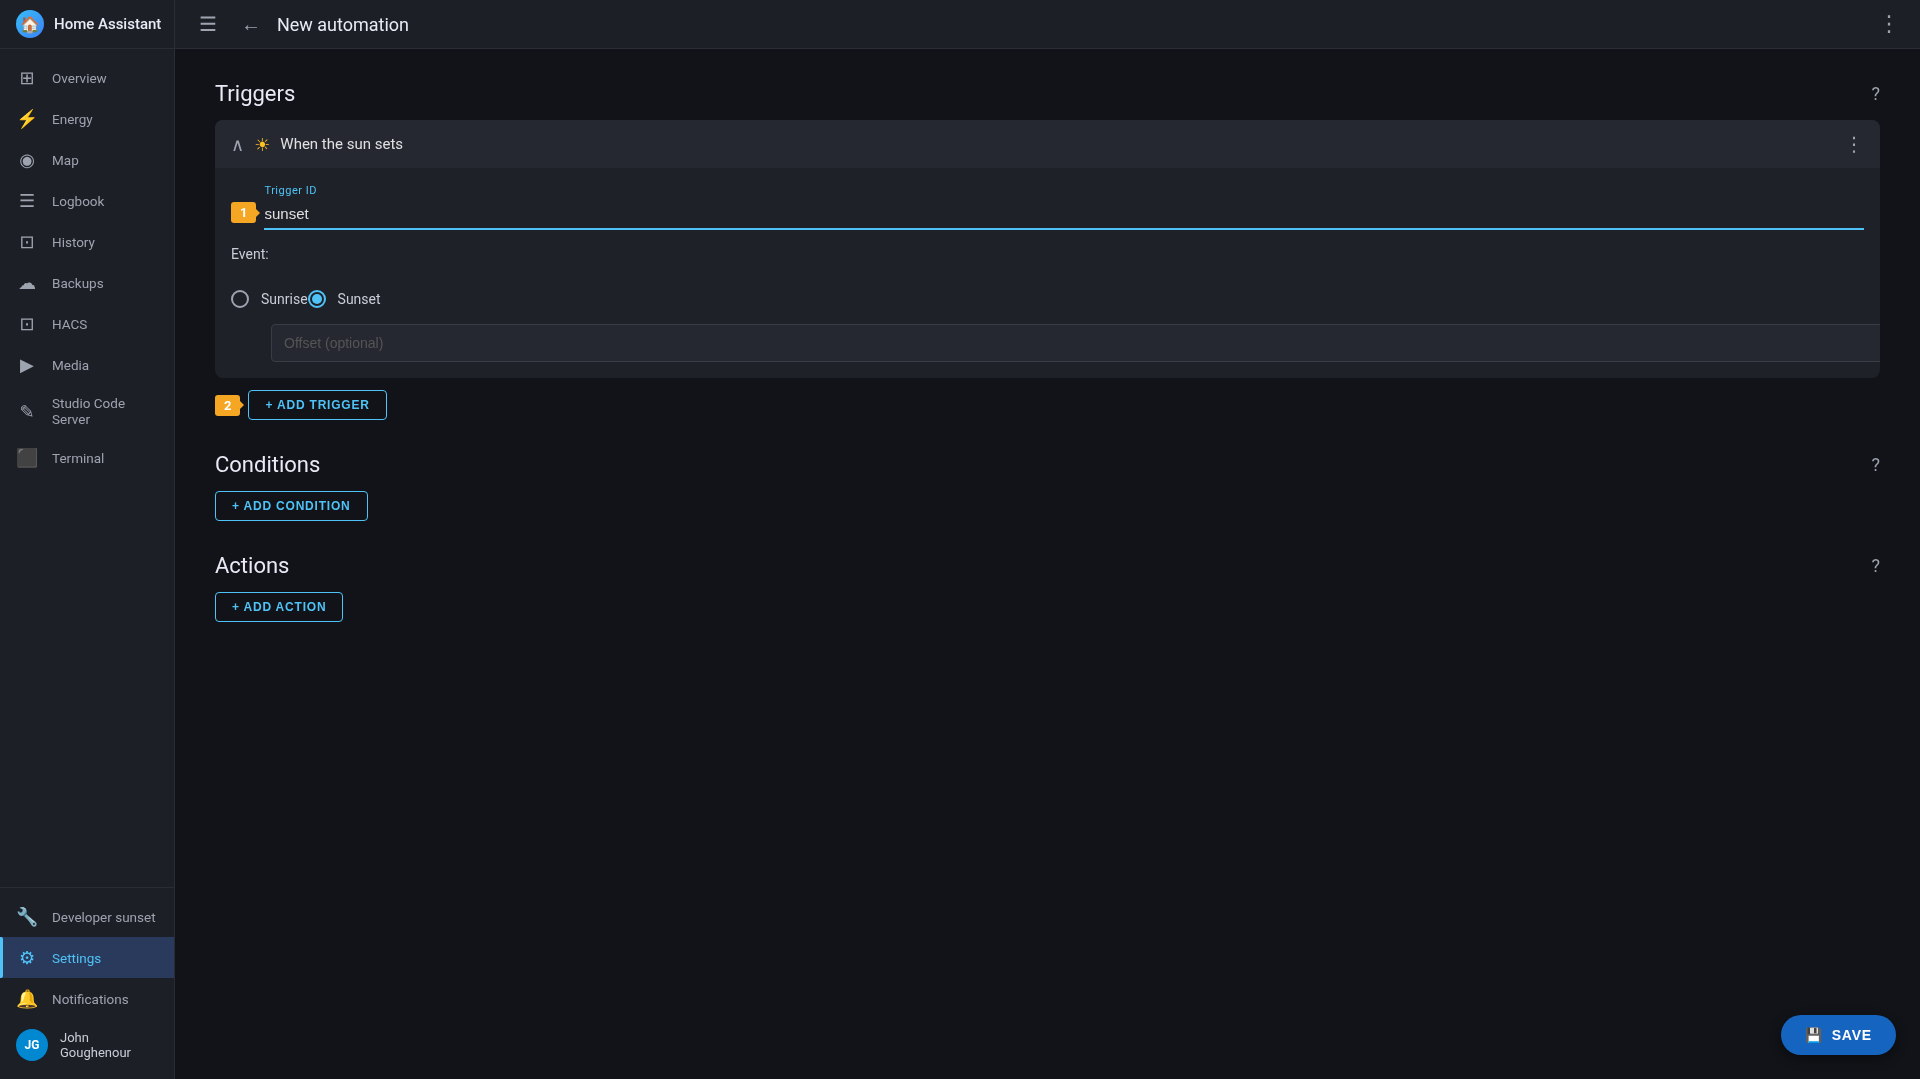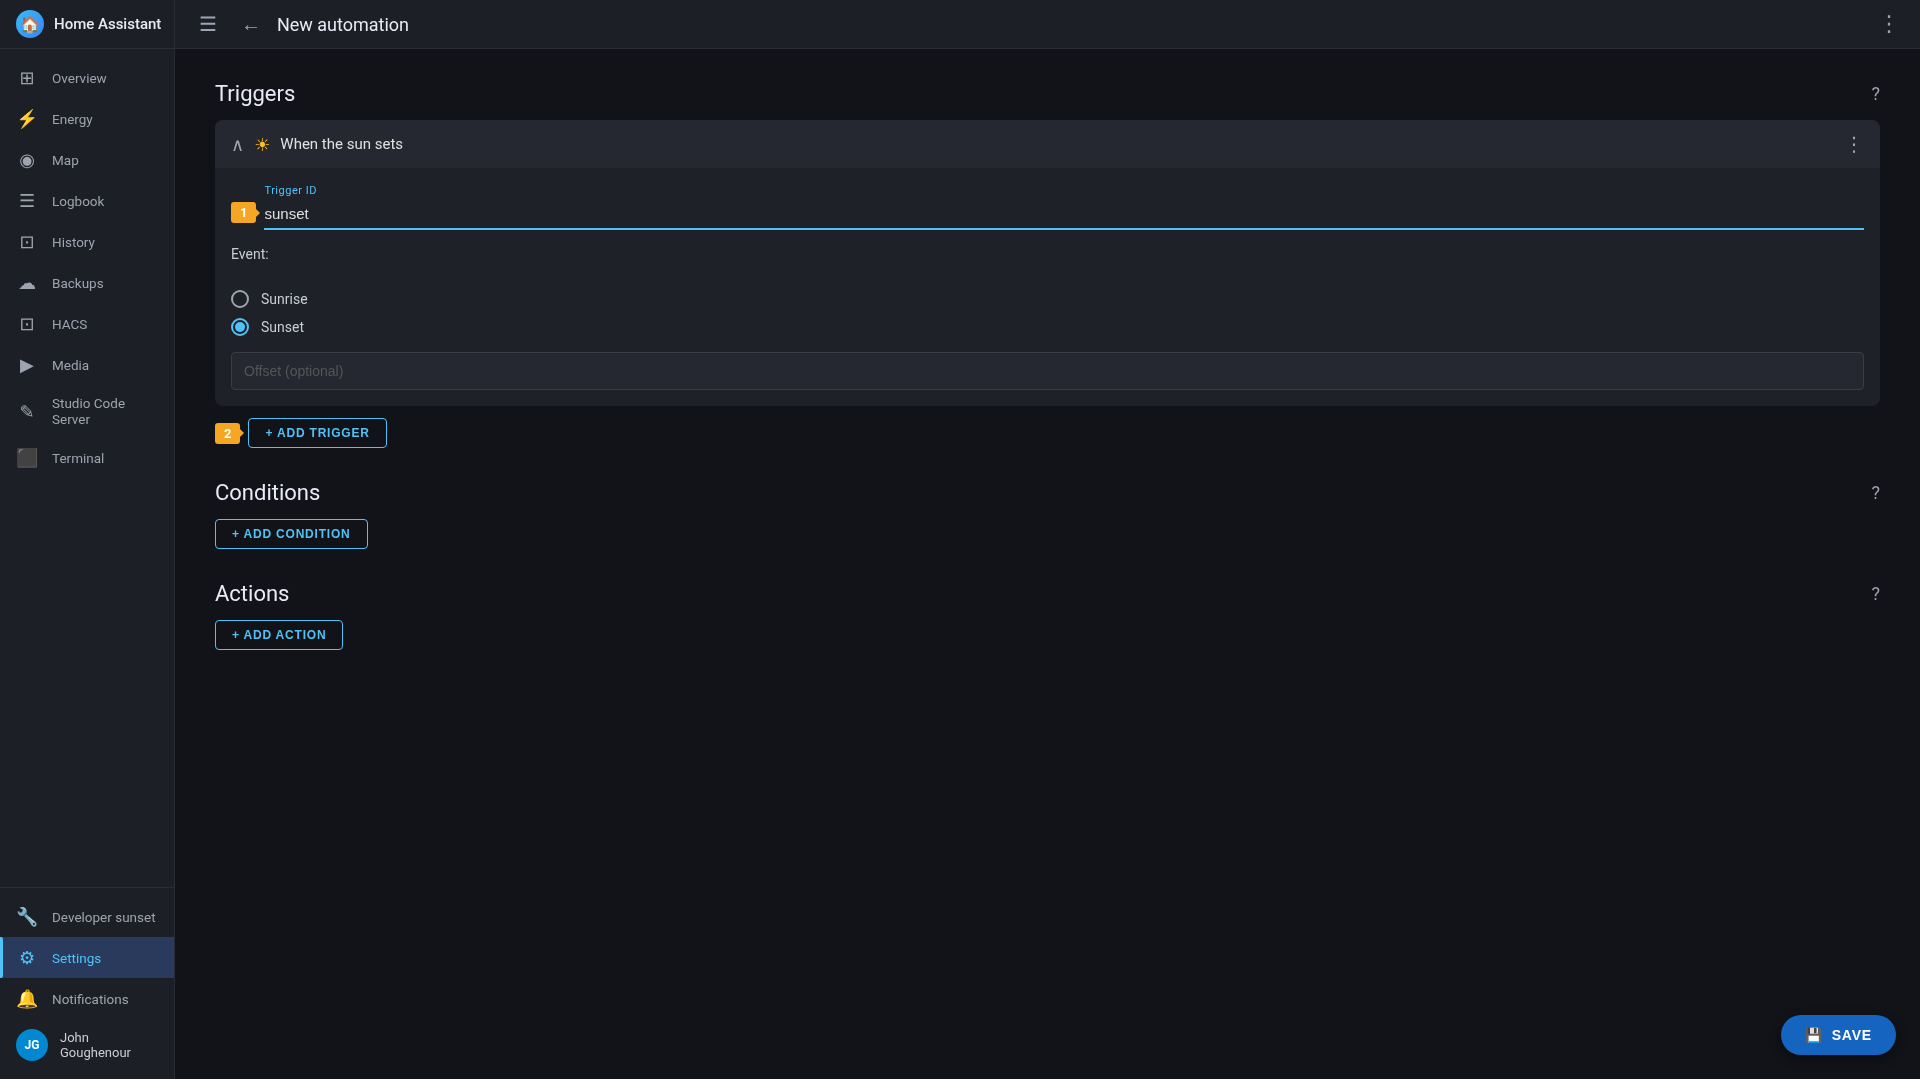--- a/index.html
+++ b/index.html
@@ -200,21 +200,21 @@
       border-bottom: 2px solid #4fc3f7;
       color: #e0e0e0;
       font-size: 15px;
       padding: 4px 0 6px 0;
       outline: none;
     }
     .field-input::placeholder { color: #555; }
 
     .event-label { font-size: 14px; color: #c9cdd6; margin-bottom: 28px; }
 
-    .radio-group { display: flex; flex-direction: column; gap: 10px; margin-bottom: 16px; }
+    .radio-group { display: flex; flex-direction: row; margin-bottom: 16px; }
     .radio-item { display: flex; align-items: center; gap: 12px; cursor: pointer; }
     .radio-circle {
       width: 18px; height: 18px;
       border-radius: 50%;
       border: 2px solid #9ea3b0;
       display: flex; align-items: center; justify-content: center;
       flex-shrink: 0;
     }
     .radio-circle.selected { border-color: #4fc3f7; }
     .radio-circle.selected::after {
@@ -227,20 +227,21 @@
 
     .offset-input {
       width: 100%;
       background: #252830;
       border: 1px solid #3a3d45;
       border-radius: 4px;
       color: #eab308;
       font-size: 14px;
       padding: 10px 12px;
       outline: none;
+      margin-left: 40px;
     }
     .offset-input::placeholder { color: #555; }
 
     
     .add-btn {
       display: inline-flex;
       align-items: center;
       gap: 6px;
       border: 1px solid #4fc3f7;
       background: transparent;

